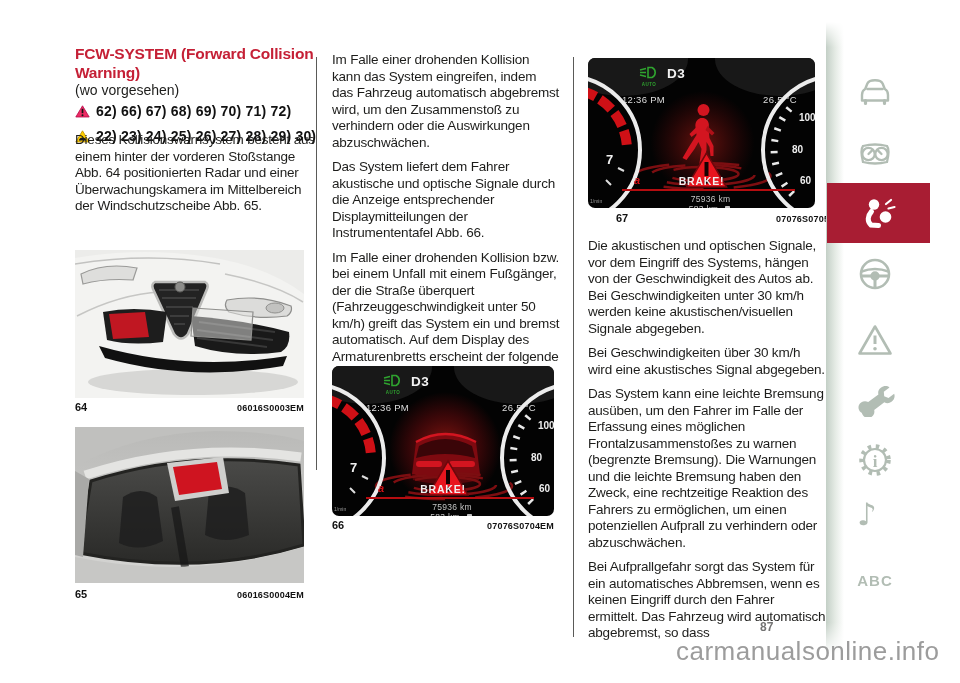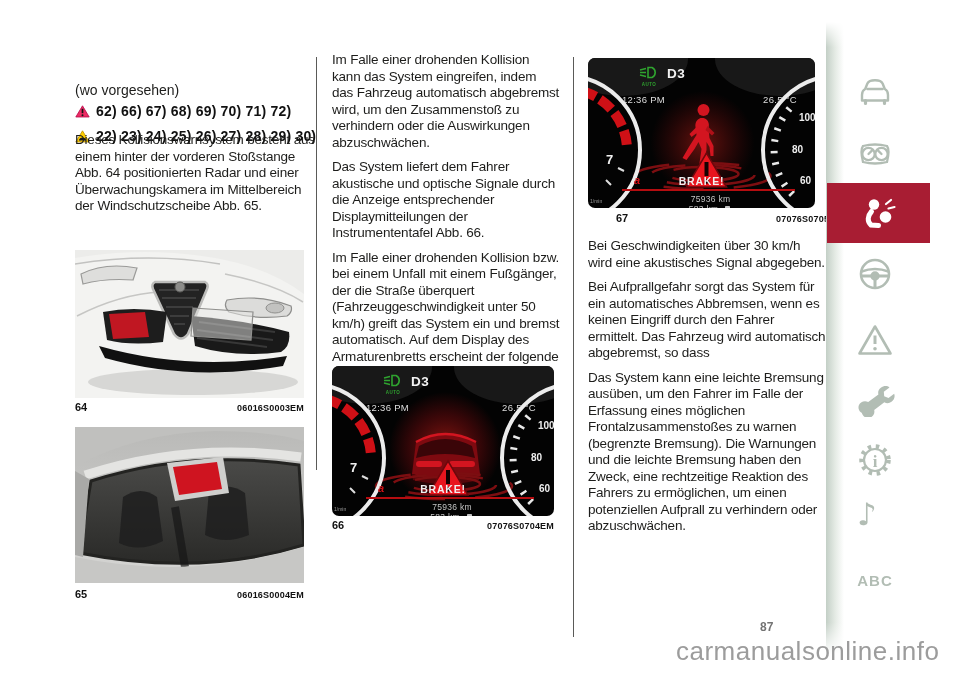--- a/index.html
+++ b/index.html
@@ -63,20 +63,21 @@
   
   .pagenum{position:absolute;left:760px;top:620px;width:60px;text-align:left;
            font-size:12px;font-weight:bold;color:#737373;}
   .watermark{position:absolute;left:676px;top:636px;font-size:26px;color:#9c9c9c;letter-spacing:0.5px;}
 </style>
 </head>
 <body>
 
 <div class="page">
 
+  <div class="title">FCW-SYSTEM (Forward Collision Warning)</div>
   <div class="subtitle">(wo vorgesehen)</div>
 
   <div class="refrow r1">
     <svg width="15" height="13" viewBox="0 0 15 13">
       <path d="M7.5,0.8 L14.2,12 L0.8,12 Z" fill="#ed2b63" stroke="#b5094a" stroke-width="0.8"></path>
       <path d="M7.5,3.8 L7.5,8.2" stroke="#151515" stroke-width="1.7"></path>
       <circle cx="7.5" cy="10.3" r="1" fill="#151515"></circle>
     </svg>
     <span>62) 66) 67) 68) 69) 70) 71) 72)</span>
   </div>
@@ -311,23 +312,24 @@
         </svg>
       </span>
     </div>
   </div>
   <div class="caption" style="left:588px;top:212px;width:227px;padding-left:28px;">
     <span class="fnum">67</span>
     <span class="fcode">07076S0705EM</span>
   </div>
 
   <div class="col-right body-text">
+    <p>Die akustischen und optischen Signale, vor dem Eingriff des Systems, hängen von der Geschwindigkeit des Autos ab. Bei Geschwindigkeiten unter 30 km/h werden keine akustischen/visuellen Signale abgegeben.</p>
     <p>Bei Geschwindigkeiten über 30 km/h wird eine akustisches Signal abgegeben.</p>
+    <p>Das System kann eine leichte Bremsung ausüben, um den Fahrer im Falle der Erfassung eines möglichen Frontalzusammenstoßes zu warnen (begrenzte Bremsung). Die Warnungen und die leichte Bremsung haben den Zweck, eine rechtzeitige Reaktion des Fahrers zu ermöglichen, um einen potenziellen Aufprall zu verhindern oder abzuschwächen.</p>
     <p>Bei Aufprallgefahr sorgt das System für ein automatisches Abbremsen, wenn es keinen Eingriff durch den Fahrer ermittelt. Das Fahrzeug wird automatisch abgebremst, so dass</p>
-    <p>Das System kann eine leichte Bremsung ausüben, um den Fahrer im Falle der Erfassung eines möglichen Frontalzusammenstoßes zu warnen (begrenzte Bremsung). Die Warnungen und die leichte Bremsung haben den Zweck, eine rechtzeitige Reaktion des Fahrers zu ermöglichen, um einen potenziellen Aufprall zu verhindern oder abzuschwächen.</p>
   </div>
 
   <div class="edge-grad"></div>
 
   <svg class="side-ico" style="top:70px;" viewBox="0 0 40 40">
     <g fill="none" stroke="#b2bdb4" stroke-width="2.4" stroke-linecap="round" stroke-linejoin="round">
       <path d="M7,25 c0,-3 1.2,-5 3.2,-6 l2.2,-5.5 c1,-2.2 3.4,-3.2 7.6,-3.2 c4.2,0 6.6,1 7.6,3.2 l2.2,5.5 c2,1 3.2,3 3.2,6 l0,5.5 l-26,0 Z"></path>
       <path d="M12.4,19 l15.2,0"></path>
       <path d="M10.5,30.5 l0,3 M29.5,30.5 l0,3" stroke-width="3.2"></path>
     </g>

